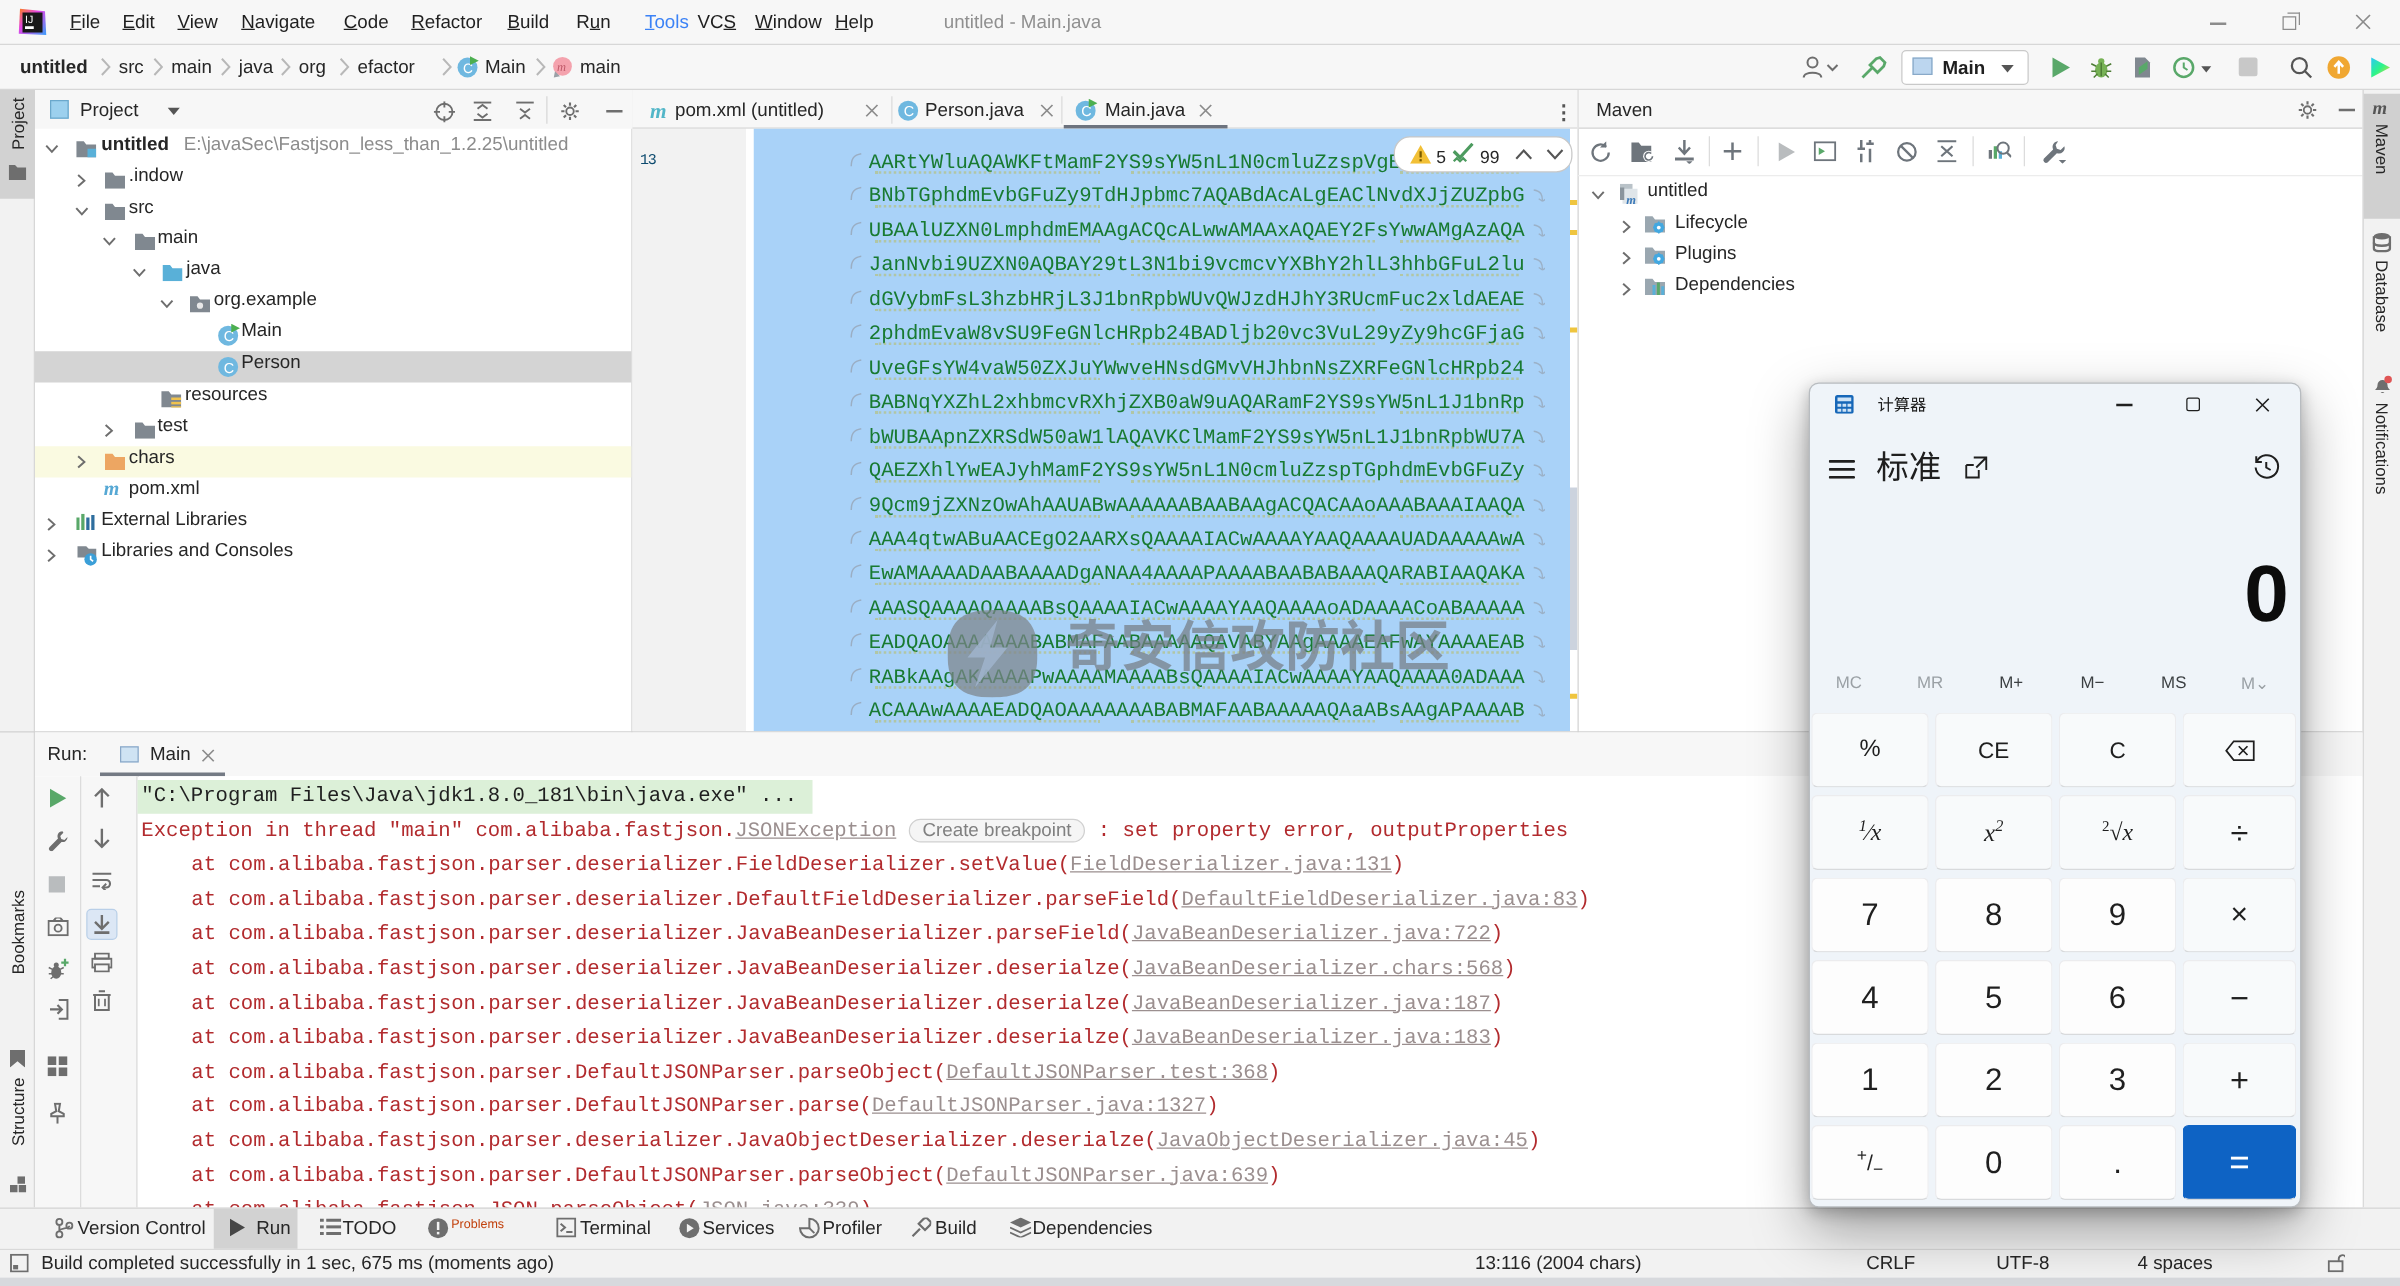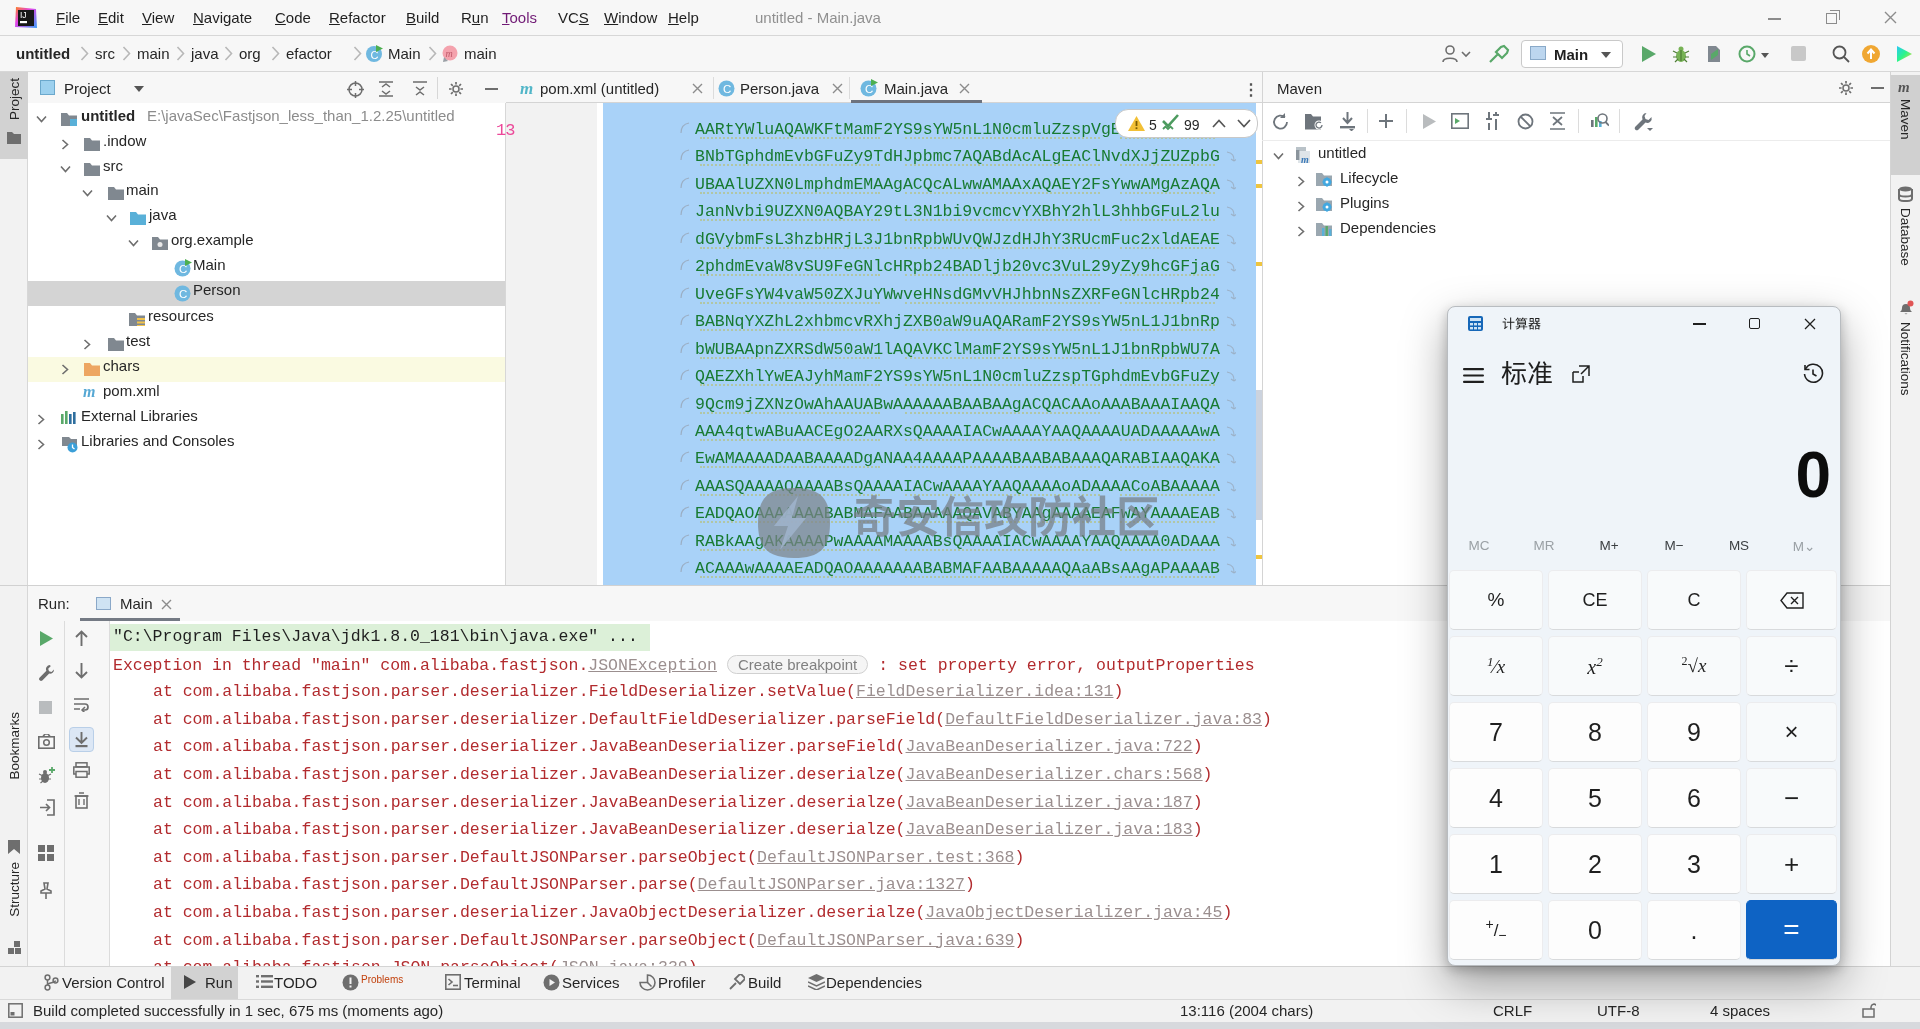--- a/index.html
+++ b/index.html
@@ -25,21 +25,21 @@
 <text x="6" y="12" font-size="8.5" fill="#fff" font-family="Liberation Sans">IJ</text>
   </svg>
 <div class="abs" style="left:56px;top:9px;font-size:15px;color:#1f1f1f"><u>F</u>ile</div>
 <div class="abs" style="left:98px;top:9px;font-size:15px;color:#1f1f1f"><u>E</u>dit</div>
 <div class="abs" style="left:142px;top:9px;font-size:15px;color:#1f1f1f"><u>V</u>iew</div>
 <div class="abs" style="left:193px;top:9px;font-size:15px;color:#1f1f1f"><u>N</u>avigate</div>
 <div class="abs" style="left:275px;top:9px;font-size:15px;color:#1f1f1f"><u>C</u>ode</div>
 <div class="abs" style="left:329px;top:9px;font-size:15px;color:#1f1f1f"><u>R</u>efactor</div>
 <div class="abs" style="left:406px;top:9px;font-size:15px;color:#1f1f1f"><u>B</u>uild</div>
 <div class="abs" style="left:461px;top:9px;font-size:15px;color:#1f1f1f">R<u>u</u>n</div>
-<div class="abs" style="left:502px;top:9px;font-size:15px;color:#701a75"><u>T</u>ools</div>
+<div class="abs" style="left:516px;top:9px;font-size:15px;color:#3b82f6"><u>T</u>ools</div>
 <div class="abs" style="left:558px;top:9px;font-size:15px;color:#1f1f1f">VC<u>S</u></div>
 <div class="abs" style="left:604px;top:9px;font-size:15px;color:#1f1f1f"><u>W</u>indow</div>
 <div class="abs" style="left:668px;top:9px;font-size:15px;color:#1f1f1f"><u>H</u>elp</div>
 <div class="abs" style="left:755px;top:9px;font-size:15px;color:#909090">untitled - Main.java</div>
 <div class="abs" style="left:1768px;top:18px;width:13px;height:1.5px;background:#8c8c8c"></div>
 <div class="abs" style="left:1826px;top:13px;width:11px;height:11px;border:1.3px solid #8c8c8c"></div>
 <div class="abs" style="left:1830px;top:10px;width:10px;height:10px;border:1.3px solid #8c8c8c;border-left:none;border-bottom:none"></div>
 <svg class="abs" style="left:1884px;top:11px" width="13" height="13" viewBox="0 0 13 13">
     <path d="M1 1 L12 12 M12 1 L1 12" stroke="#8c8c8c" stroke-width="1.4"></path>
   </svg>
@@ -297,21 +297,21 @@
   </svg>
 <div class="abs" style="left:884px;top:80px;font-size:15px;color:#262626">Main.java</div>
 <svg class="abs" style="left:959px;top:83px" width="11" height="11" viewBox="0 0 11 11">
     <path d="M1 1 L10 10 M10 1 L1 10" stroke="#8c8c8c" stroke-width="1.4"></path>
   </svg>
 <div class="abs" style="left:851px;top:100px;width:131px;height:3px;background:#6d737e"></div>
 <div class="abs" style="left:1243px;top:80px;font-size:16px;color:#555;letter-spacing:0px;font-weight:bold">⋮</div>
 <div class="abs" style="left:506px;top:103px;width:91px;height:482px;background:#f2f2f2"></div>
 <div class="abs" style="left:597px;top:103px;width:665px;height:482px;background:#fff"></div>
 <div class="abs" style="left:603px;top:103px;width:653px;height:482px;background:#a9d2f8"></div>
-<div class="abs mono" style="left:496px;top:121px;font-size:17px;color:#ec4899;letter-spacing:-1px">13</div>
+<div class="abs mono" style="left:512px;top:121px;font-size:12px;color:#0c4a6e;letter-spacing:-1px">13</div>
 <pre class="abs mono" style="left:695px;top:116px;font-size:16.5px;line-height:27.45px;color:#187a31">AARtYWluAQAWKFtMamF2YS9sYW5nL1N0cmluZzspVgEABHRlc3QBAav
 BNbTGphdmEvbGFuZy9TdHJpbmc7AQABdAcALgEAClNvdXJjZUZpbG
 UBAAlUZXN0LmphdmEMAAgACQcALwwAMAAxAQAEY2FsYwwAMgAzAQA
 JanNvbi9UZXN0AQBAY29tL3N1bi9vcmcvYXBhY2hlL3hhbGFuL2lu
 dGVybmFsL3hzbHRjL3J1bnRpbWUvQWJzdHJhY3RUcmFuc2xldAEAE
 2phdmEvaW8vSU9FeGNlcHRpb24BADljb20vc3VuL29yZy9hcGFjaG
 UveGFsYW4vaW50ZXJuYWwveHNsdGMvVHJhbnNsZXRFeGNlcHRpb24
 BABNqYXZhL2xhbmcvRXhjZXB0aW9uAQARamF2YS9sYW5nL1J1bnRp
 bWUBAApnZXRSdW50aW1lAQAVKClMamF2YS9sYW5nL1J1bnRpbWU7A
 QAEZXhlYwEAJyhMamF2YS9sYW5nL1N0cmluZzspTGphdmEvbGFuZy
@@ -680,21 +680,21 @@
   </svg>
 <svg class="abs" style="left:74px;top:792px" width="15" height="17" viewBox="0 0 15 17">
 <rect x="2" y="4" width="11" height="12" fill="none" stroke="#6e6e6e" stroke-width="1.6"></rect>
     <path d="M0.5 4 h14 M5 1 h5" stroke="#6e6e6e" stroke-width="1.6"></path>
     <path d="M5 7 v6 M10 7 v6" stroke="#6e6e6e" stroke-width="1.4"></path>
   </svg>
 <div class="abs" style="left:111px;top:621px;width:1779px;height:345px;background:#fff"></div>
 <div class="abs" style="left:110px;top:624.0px;width:540px;height:27px;background:#dcf0d8"></div>
 <div class="abs" style="left:113px;top:627.0px;font-family:'Liberation Mono',monospace;font-size:16.5px;color:#1f1f1f">"C:\Program Files\Java\jdk1.8.0_181\bin\java.exe" ...</div>
 <div class="abs" style="left:113px;top:654.6px;font-family:'Liberation Mono',monospace;font-size:16.5px;color:#b22b2e">Exception in thread "main" com.alibaba.fastjson.<span style="color:#9b8f8f;text-decoration:underline">JSONException</span><span style="display:inline-block;margin:0 10px;padding:0 10px;border-radius:10px;background:#f5f5f5;border:1px solid #d0d0d0;color:#808080;font-family:Liberation Sans;font-size:15px">Create breakpoint</span>: set property error, outputProperties</div>
-<div class="abs" style="left:153px;top:682.2px;font-family:'Liberation Mono',monospace;font-size:16.5px;color:#b22b2e">at com.alibaba.fastjson.parser.deserializer.FieldDeserializer.setValue(<span style="color:#9b8f8f;text-decoration:underline">FieldDeserializer.idea:131</span>)</div>
+<div class="abs" style="left:153px;top:682.2px;font-family:'Liberation Mono',monospace;font-size:16.5px;color:#b22b2e">at com.alibaba.fastjson.parser.deserializer.FieldDeserializer.setValue(<span style="color:#9b8f8f;text-decoration:underline">FieldDeserializer.java:131</span>)</div>
 <div class="abs" style="left:153px;top:709.8px;font-family:'Liberation Mono',monospace;font-size:16.5px;color:#b22b2e">at com.alibaba.fastjson.parser.deserializer.DefaultFieldDeserializer.parseField(<span style="color:#9b8f8f;text-decoration:underline">DefaultFieldDeserializer.java:83</span>)</div>
 <div class="abs" style="left:153px;top:737.4px;font-family:'Liberation Mono',monospace;font-size:16.5px;color:#b22b2e">at com.alibaba.fastjson.parser.deserializer.JavaBeanDeserializer.parseField(<span style="color:#9b8f8f;text-decoration:underline">JavaBeanDeserializer.java:722</span>)</div>
 <div class="abs" style="left:153px;top:765.0px;font-family:'Liberation Mono',monospace;font-size:16.5px;color:#b22b2e">at com.alibaba.fastjson.parser.deserializer.JavaBeanDeserializer.deserialze(<span style="color:#9b8f8f;text-decoration:underline">JavaBeanDeserializer.chars:568</span>)</div>
 <div class="abs" style="left:153px;top:792.6px;font-family:'Liberation Mono',monospace;font-size:16.5px;color:#b22b2e">at com.alibaba.fastjson.parser.deserializer.JavaBeanDeserializer.deserialze(<span style="color:#9b8f8f;text-decoration:underline">JavaBeanDeserializer.java:187</span>)</div>
 <div class="abs" style="left:153px;top:820.2px;font-family:'Liberation Mono',monospace;font-size:16.5px;color:#b22b2e">at com.alibaba.fastjson.parser.deserializer.JavaBeanDeserializer.deserialze(<span style="color:#9b8f8f;text-decoration:underline">JavaBeanDeserializer.java:183</span>)</div>
 <div class="abs" style="left:153px;top:847.8px;font-family:'Liberation Mono',monospace;font-size:16.5px;color:#b22b2e">at com.alibaba.fastjson.parser.DefaultJSONParser.parseObject(<span style="color:#9b8f8f;text-decoration:underline">DefaultJSONParser.test:368</span>)</div>
 <div class="abs" style="left:153px;top:875.4px;font-family:'Liberation Mono',monospace;font-size:16.5px;color:#b22b2e">at com.alibaba.fastjson.parser.DefaultJSONParser.parse(<span style="color:#9b8f8f;text-decoration:underline">DefaultJSONParser.java:1327</span>)</div>
 <div class="abs" style="left:153px;top:903.0px;font-family:'Liberation Mono',monospace;font-size:16.5px;color:#b22b2e">at com.alibaba.fastjson.parser.deserializer.JavaObjectDeserializer.deserialze(<span style="color:#9b8f8f;text-decoration:underline">JavaObjectDeserializer.java:45</span>)</div>
 <div class="abs" style="left:153px;top:930.6px;font-family:'Liberation Mono',monospace;font-size:16.5px;color:#b22b2e">at com.alibaba.fastjson.parser.DefaultJSONParser.parseObject(<span style="color:#9b8f8f;text-decoration:underline">DefaultJSONParser.java:639</span>)</div>
 <div class="abs" style="left:153px;top:958.2px;font-family:'Liberation Mono',monospace;font-size:16.5px;color:#b22b2e">at com.alibaba.fastjson.JSON.parseObject(<span style="color:#9b8f8f;text-decoration:underline">JSON.java:339</span>)</div>

